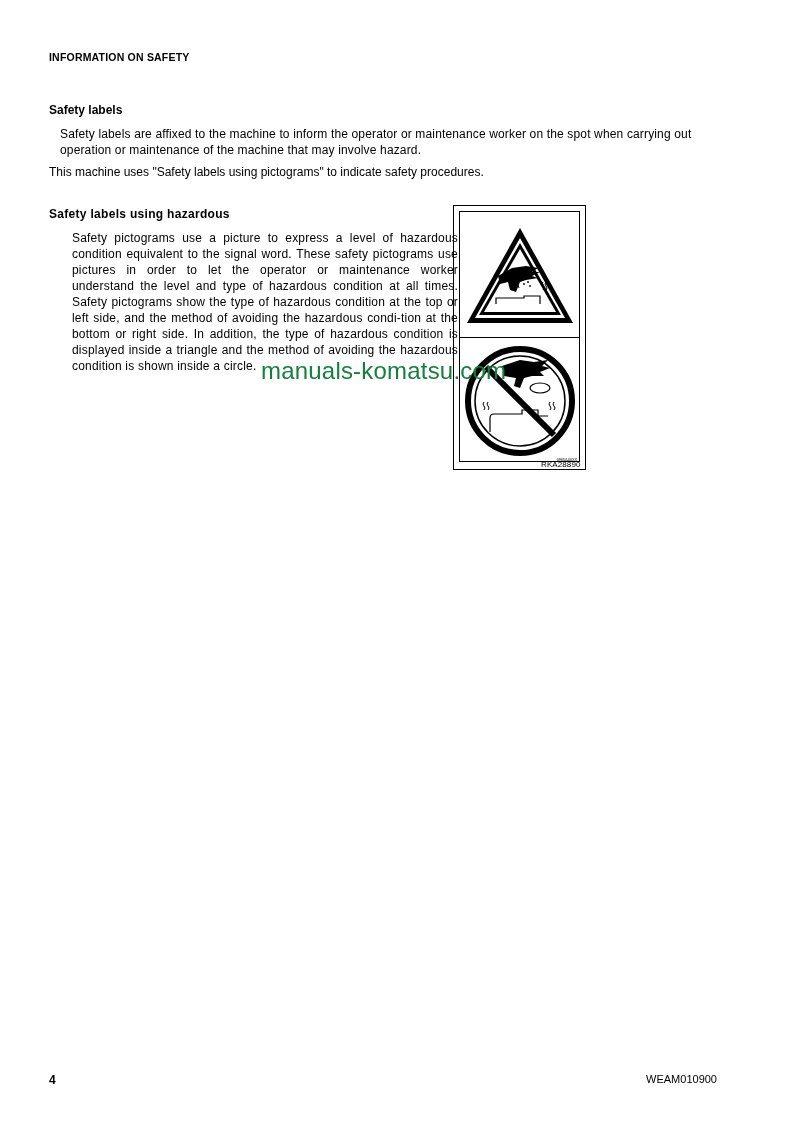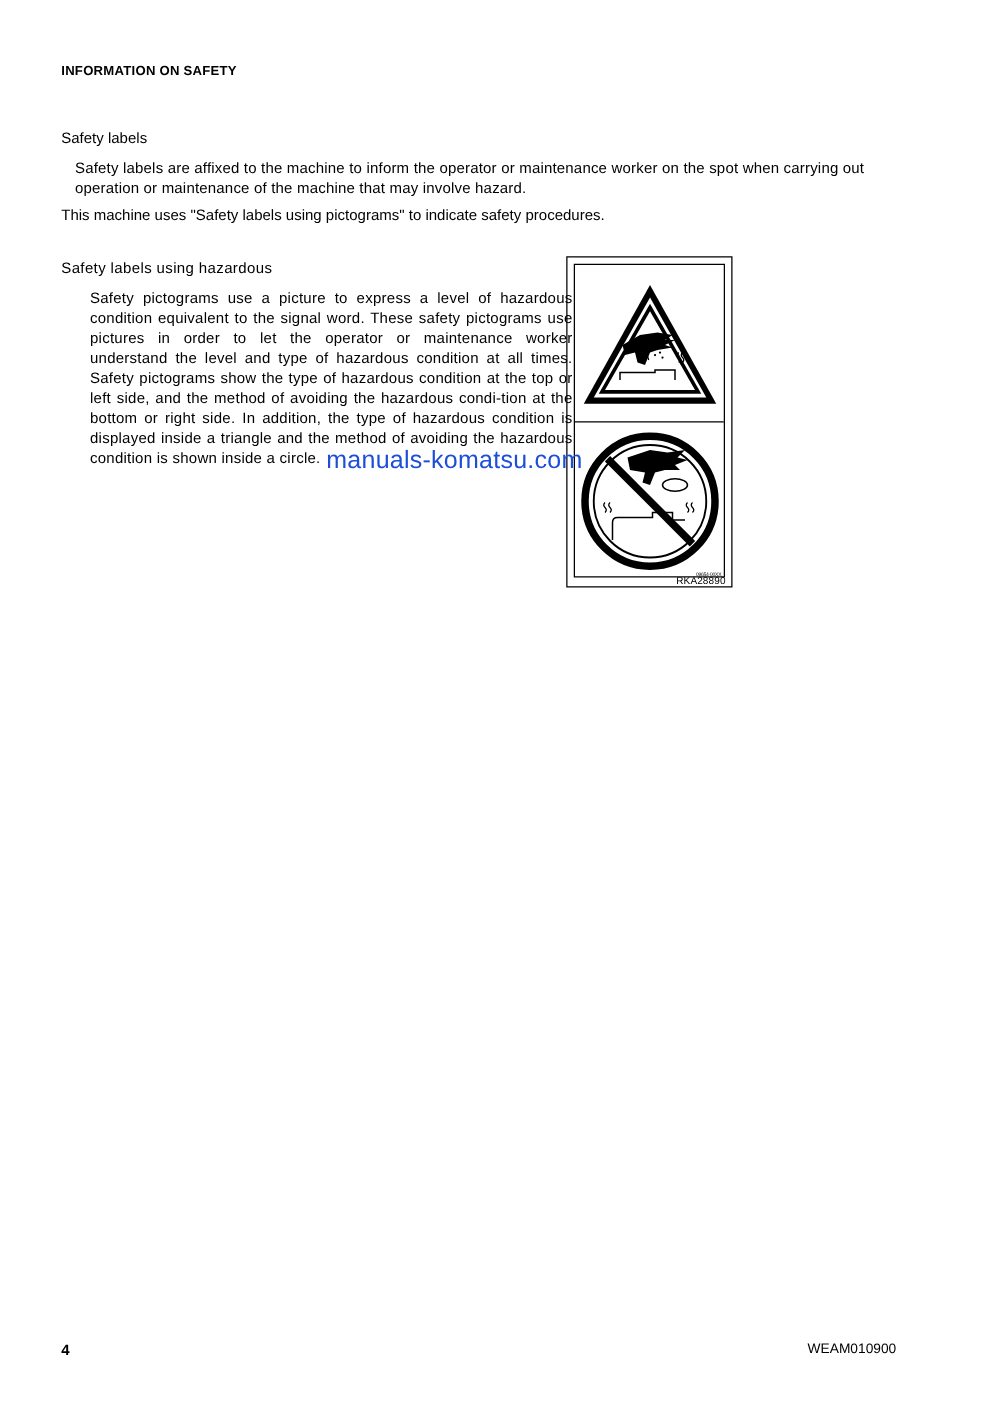--- a/index.html
+++ b/index.html
@@ -1,32 +1,32 @@
 <!DOCTYPE html>
 <html><head>
 <meta charset="utf-8">
 <style>
   html, body { margin: 0; padding: 0; background: #ffffff; }
   body { width: 793px; height: 1123px; position: relative; overflow: hidden;
          font-family: "Liberation Sans", sans-serif; color: #000; }
   .abs { position: absolute; }
   .header { left: 49px; top: 51px; font-size: 10.5px; letter-spacing: 0.2px; font-weight: bold; }
-  .h2 { font-weight: normal; font-size: 12px; }
+  .h2 { font-weight: bold; font-size: 12px; }
   .para { font-size: 12px; line-height: 16px; }
   #sec1-title { left: 49px; top: 103px; }
   #sec1-p1 { left: 60px; top: 126px; width: 672px; letter-spacing: 0.15px; }
   #sec1-p2 { left: 49px; top: 164px; width: 672px; }
   #sec2-title { left: 49px; top: 207px; letter-spacing: 0.3px; }
   #sec2-body { left: 49px; top: 230px; width: 386px; text-align: justify; letter-spacing: 0.2px; hyphens: manual; margin-left: 23px; }
   .frame { left: 453px; top: 205px; width: 133px; height: 265px; border: 1px solid #000; box-sizing: border-box; }
   .inner { position: absolute; left: 5px; top: 5px; right: 5px; bottom: 7px; border: 1px solid #000; }
   .divider { position: absolute; left: 0; right: 0; top: 125px; border-top: 1px solid #000; }
   .code-small { position: absolute; right: 2px; bottom: -1px; font-size: 4px; line-height: 5px; letter-spacing: -0.2px; }
   .fig-label { left: 541px; top: 460px; font-size: 8px; letter-spacing: 0.1px; }
-  .watermark { left: 261px; top: 357px; font-size: 20px; letter-spacing: 0.2px; color: #1d4ed8; white-space: nowrap; }
+  .watermark { left: 261px; top: 357px; font-size: 24px; letter-spacing: 0.2px; color: #15803d; white-space: nowrap; }
   .footer-page { left: 49px; top: 1073px; font-size: 12px; font-weight: bold; }
   .footer-code { right: 76px; top: 1073px; font-size: 11px; }
 </style>
 </head>
 <body>
 
 <div class="abs header">INFORMATION ON SAFETY</div>
 
 <div class="abs h2" id="sec1-title">Safety labels</div>
 <div class="abs para" id="sec1-p1">Safety labels are affixed to the machine to inform the operator or maintenance worker on the spot when carrying out operation or maintenance of the machine that may involve hazard.</div>

